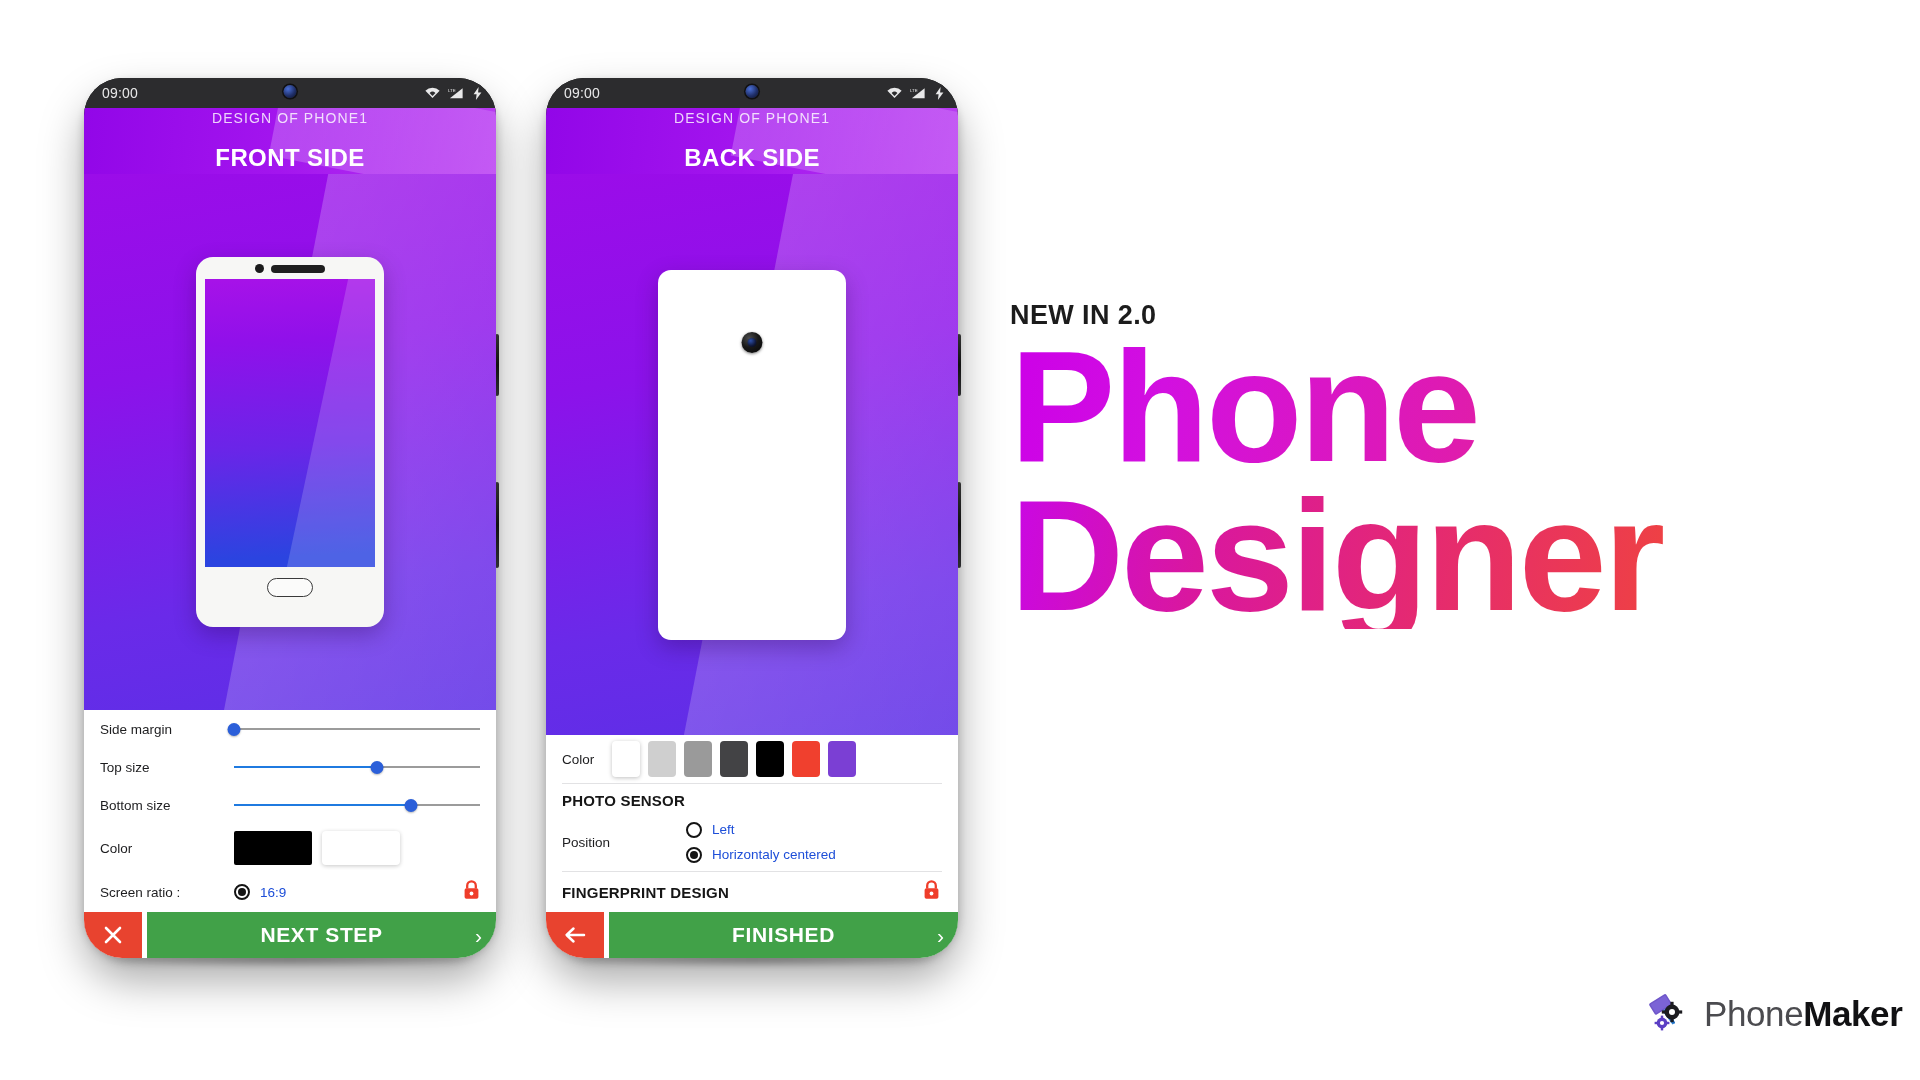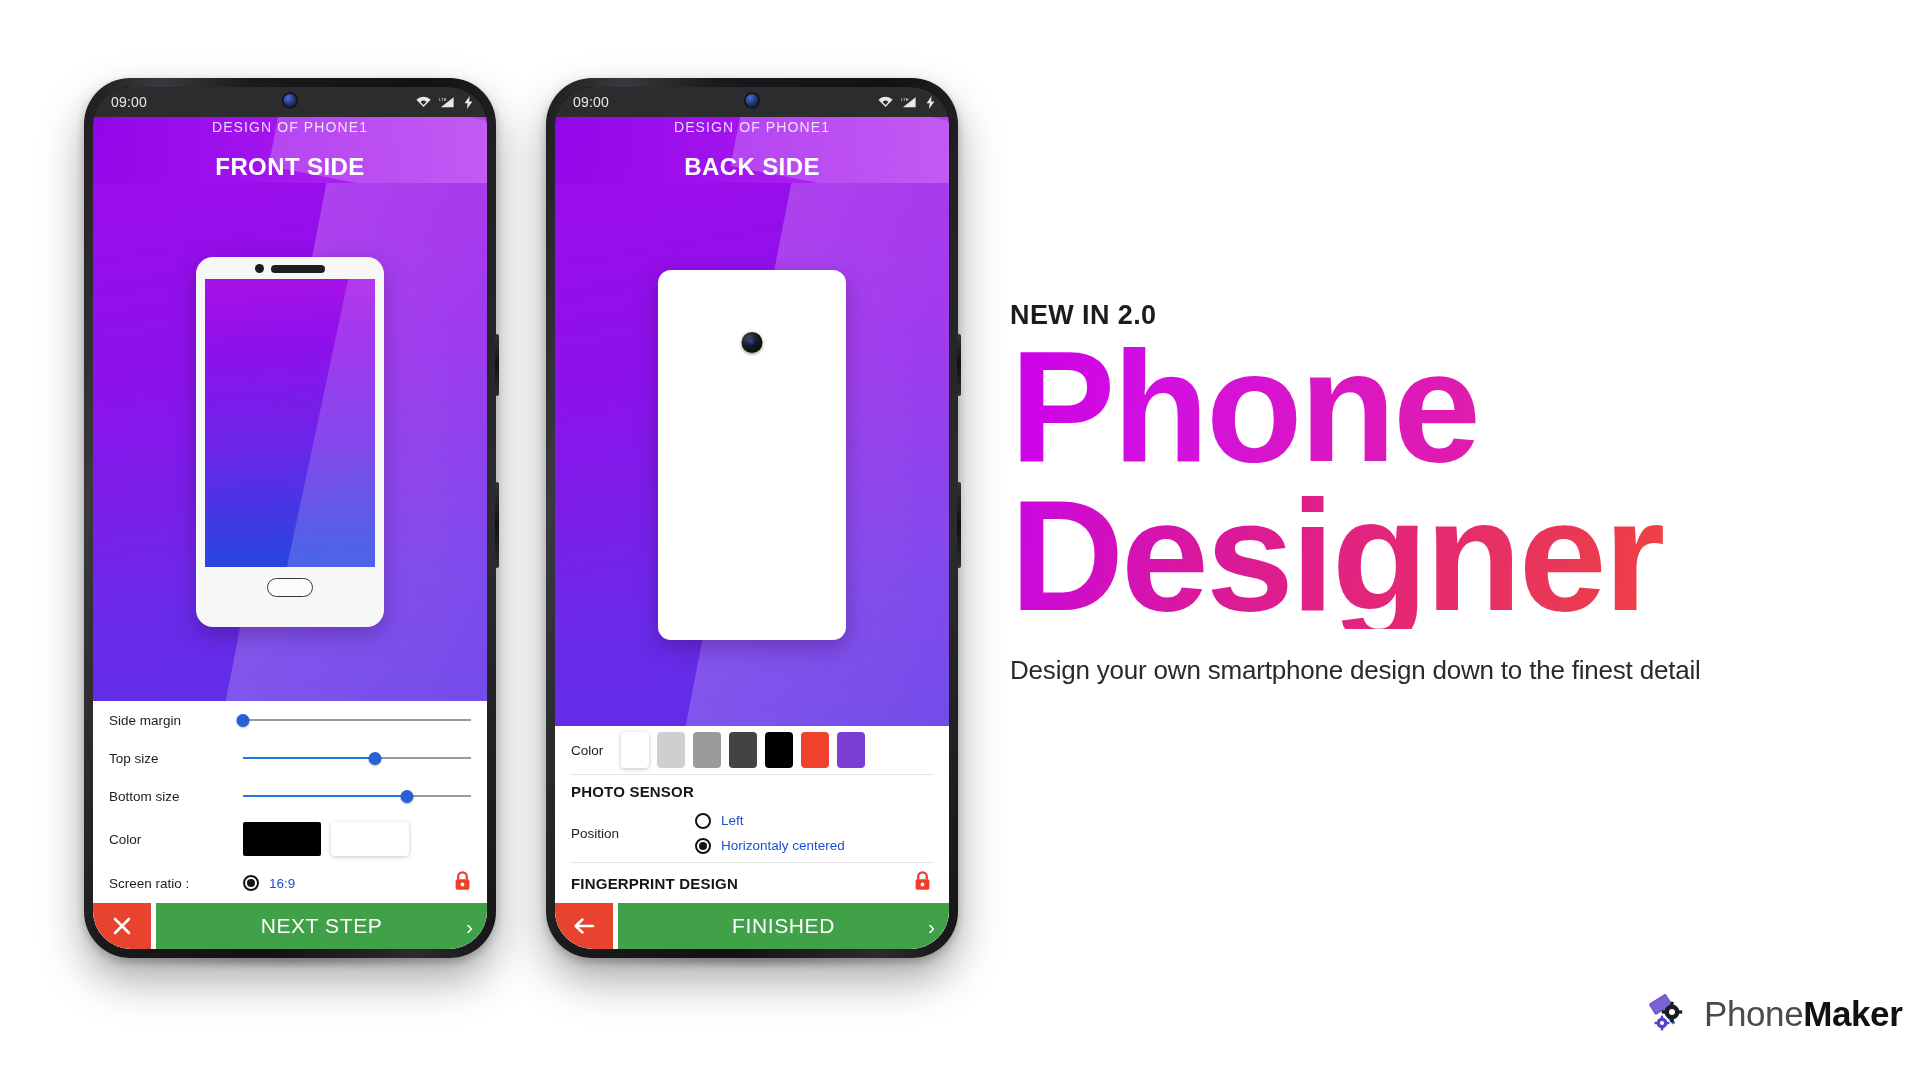--- a/index.html
+++ b/index.html
@@ -10,21 +10,21 @@
     overflow: hidden;
   }
   .stage { position: relative; width: 1920px; height: 1080px; background:#fff; }
 
   
   .device {
     position: absolute;
     width: 412px; height: 880px;
     border-radius: 46px;
     background: linear-gradient(100deg,#1d1d1f 0%, #3a3a3e 14%, #1a1a1c 30%, #121214 60%, #2c2c30 86%, #141416 100%);
-    padding: 9px;
+    padding: 0;
     box-shadow: 0 22px 44px rgba(0,0,0,.34), 0 4px 10px rgba(0,0,0,.22);
   }
   .device-inner {
     position: relative;
     width: 100%; height: 100%;
     border-radius: 38px;
     background: #000;
     overflow: hidden;
     display: flex; flex-direction: column;
   }
@@ -201,21 +201,21 @@
     background:#fff;
   }
   .act-left {
     width: 58px; background:#e8432f; display:flex; align-items:center; justify-content:center;
   }
   .act-main {
     flex:1 1 auto; margin-left: 5px; background:#41a148;
     display:flex; align-items:center; justify-content:center; position:relative;
   }
   .act-main .label {
-    color:#fff; font-size: 21px; font-weight:400; letter-spacing:.6px;
+    color:#fff; font-size: 21px; font-weight:700; letter-spacing:.6px;
   }
   .act-main .chev { position:absolute; right: 14px; color:#fff; font-size: 21px; line-height:1; }
 
   
   .promo { position:absolute; left: 1010px; top: 300px; width: 880px; }
   .promo-kicker {
     font-size: 27px; font-weight: 800; color:#1c1c1c; letter-spacing: .4px;
   }
   .promo-word {
     font-size: 158px; font-weight: 800; line-height: .93; letter-spacing: -3px;
@@ -471,21 +471,20 @@
         </div>
       </div>
 
     </div>
   </div>
 
   <div class="promo">
     <div class="promo-kicker">NEW IN 2.0</div>
     <div class="promo-word w1">Phone</div>
     <div class="promo-word w2">Designer</div>
-    <div class="promo-tag">Design your own smartphone design down to the finest detail</div>
   </div>
 
   <div class="logo">
     <span>
       <svg width="44" height="44" viewBox="0 0 44 44">
         <g transform="rotate(-32 22 22)">
           <rect x="8" y="4" width="20" height="13" rx="1.5" fill="#6f57c9"></rect>
           <rect x="9.4" y="5.3" width="17.2" height="10.4" rx="1" fill="#7b63d6"></rect>
           <path d="M16 17 L22 17 L20.5 34 L17.5 34 Z" fill="#2b7fd4"></path>
           <path d="M18.6 17 L22 17 L20.5 34 L19.4 34 Z" fill="#1f6ec0"></path>

